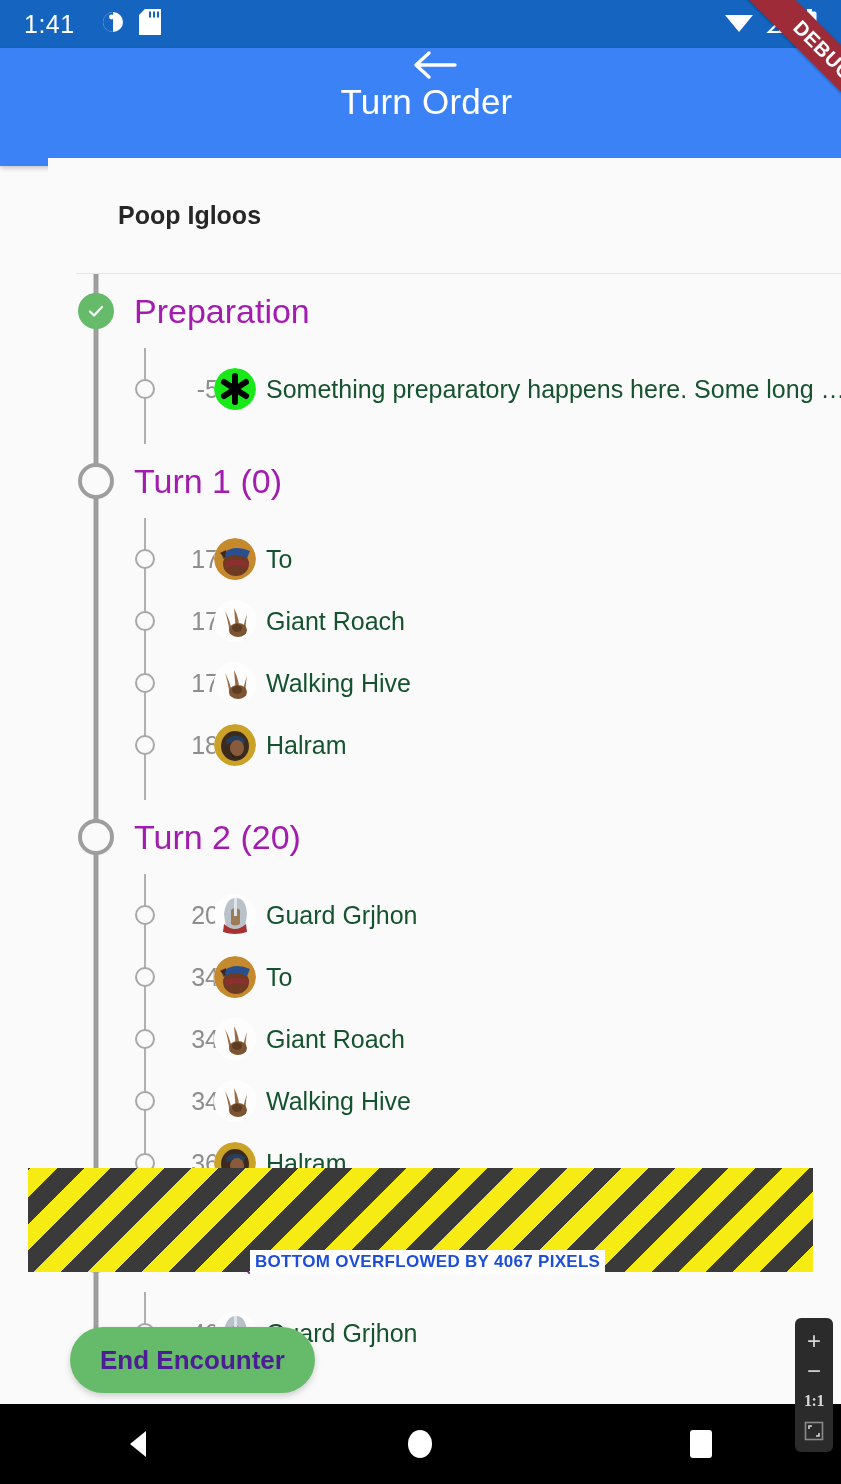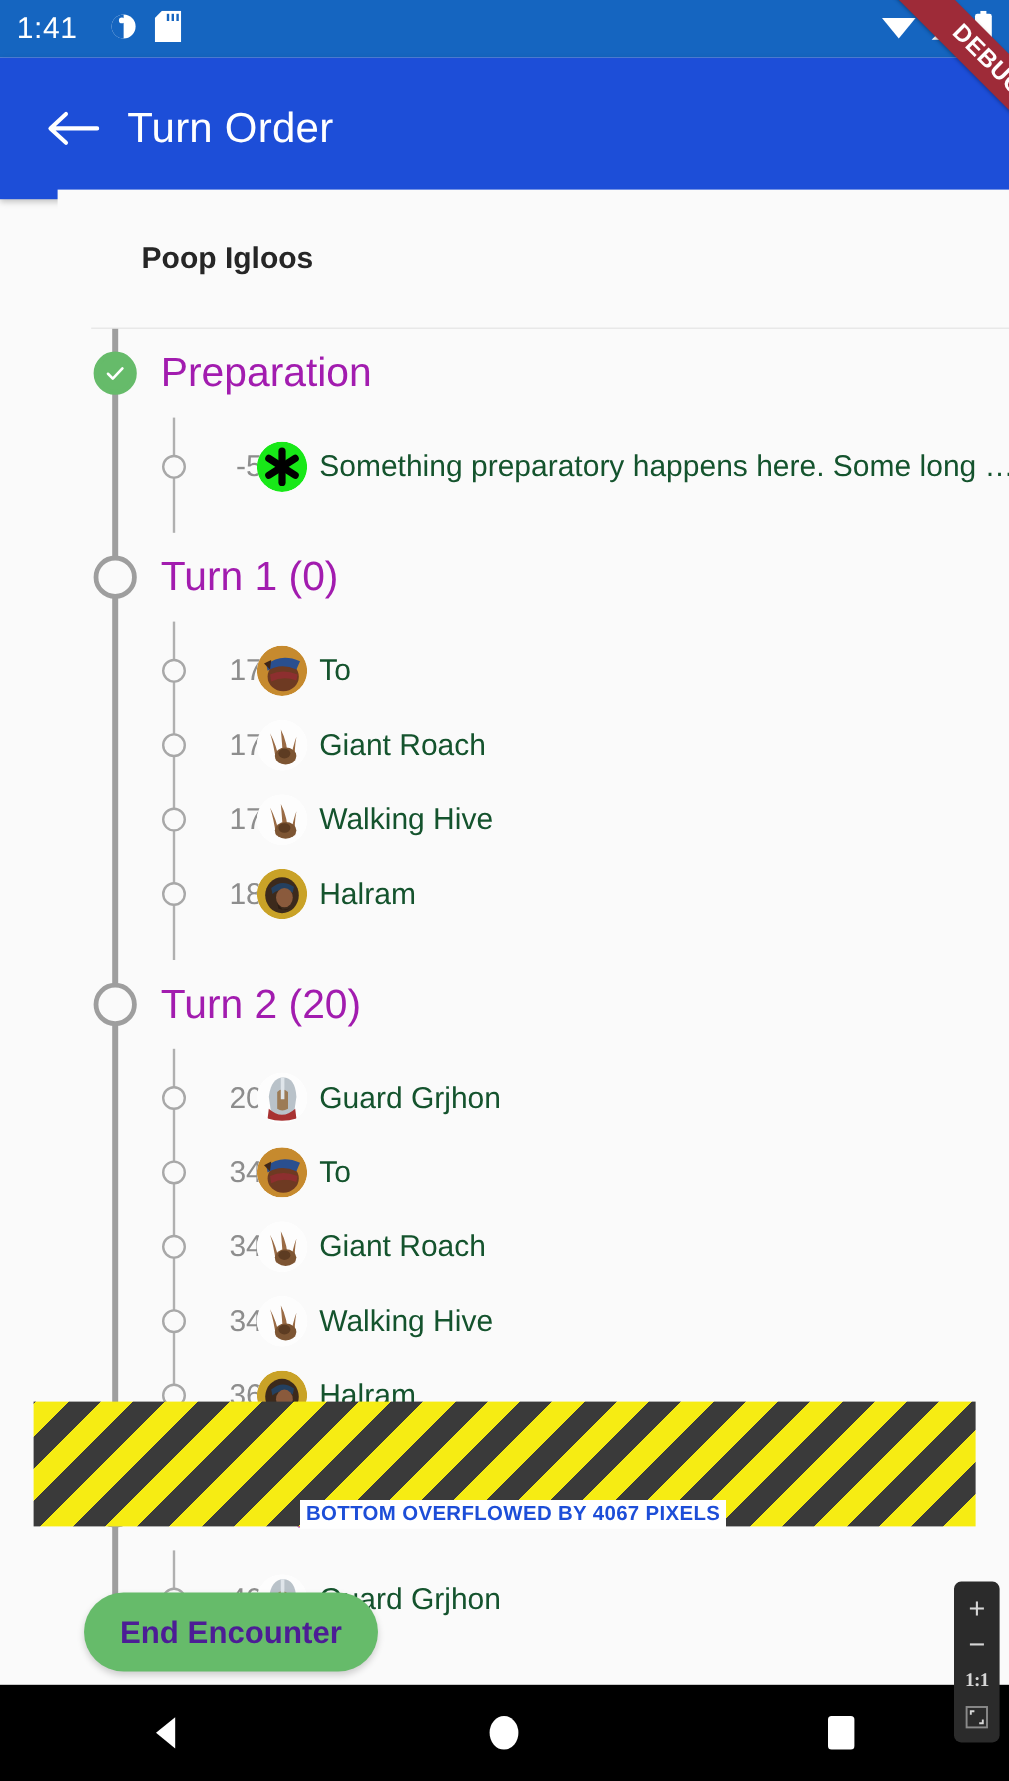--- a/index.html
+++ b/index.html
@@ -8,34 +8,35 @@
     font-family: "Liberation Sans", sans-serif;
     background: #fafafa;
     overflow: hidden;
   }
   #app { position: relative; width: 841px; height: 1484px; overflow: hidden; }
 
   
   .statusbar {
     position: absolute; top: 0; left: 0; width: 841px; height: 48px;
     background: #1565C0; color: #fff;
-    display: flex; align-items: center; padding: 0 14px;
+    display: flex; align-items: center; padding: 0 24px;
   }
   .sb-time { font-size: 25px; letter-spacing: .5px; line-height: 1; }
   .sb-left-icons { display: flex; align-items: center; gap: 14px; margin-left: 26px; }
   .sb-spacer { flex: 1; }
   .sb-right-icons { display: flex; align-items: center; gap: 10px; }
   .ic { display: block; }
 
   
   .appbar {
     position: absolute; top: 48px; left: 0; width: 841px; height: 118px;
-    background: #1d4ed8; color: #fff;
+    background: #3b82f6; color: #fff;
     display: flex; align-items: center;
     box-shadow: 0 2px 5px rgba(0,0,0,.22);
+    flex-direction: column;
   }
   .appbar-back { width: 66px; margin-left: 28px; display: flex; align-items: center; justify-content: center; cursor: pointer; }
   .appbar-title { font-size: 35px; margin-left: 12px; letter-spacing: .2px; }
 
   
   .debug-ribbon {
     position: absolute; top: 0; right: 0; width: 170px; height: 170px;
     overflow: hidden; pointer-events: none; z-index: 60;
   }
   .debug-ribbon .band {

